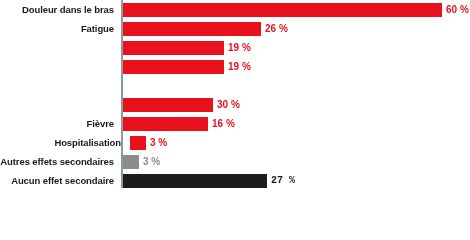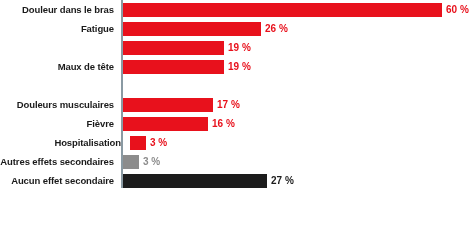--- a/index.html
+++ b/index.html
@@ -89,30 +89,28 @@
     <div class="bar red" style="width:138px;"></div>
     <div class="val-label red" style="left:265px;">26 %</div>
   </div>
 
   <div class="row" style="top:38px;">
     <div class="bar red" style="width:101px;"></div>
     <div class="val-label red" style="left:228px;">19 %</div>
   </div>
 
   <div class="row" style="top:57px;">
-    <div class="cat-label">Maux de tête</div>
     <div class="bar red" style="width:101px;"></div>
     <div class="val-label red" style="left:228px;">19 %</div>
   </div>
 
 
   <div class="row" style="top:95px;">
-    <div class="cat-label">Douleurs musculaires</div>
     <div class="bar red" style="width:90px;"></div>
-    <div class="val-label red" style="left:217px;">17 %</div>
+    <div class="val-label red" style="left:217px;">30 %</div>
   </div>
 
   <div class="row" style="top:114px;">
     <div class="cat-label">Fièvre</div>
     <div class="bar red" style="width:85px;"></div>
     <div class="val-label red" style="left:212px;text-align:right;">16 %</div>
   </div>
 
   <div class="row" style="top:133px;margin-left:7px;">
     <div class="cat-label">Hospitalisation</div>
@@ -122,16 +120,16 @@
 
   <div class="row" style="top:152px;">
     <div class="cat-label">Autres effets secondaires</div>
     <div class="bar gray" style="width:16px;"></div>
     <div class="val-label gray" style="left:143px;">3 %</div>
   </div>
 
   <div class="row" style="top:171px;">
     <div class="cat-label">Aucun effet secondaire</div>
     <div class="bar black" style="width:144px;"></div>
-    <div class="val-label black" style="left:271px;">27 %</div>
+    <div class="val-label black" style="left:271px;font-family:Liberation Mono, monospace;">27 %</div>
   </div>
 
 </div>
 
 </body></html>

